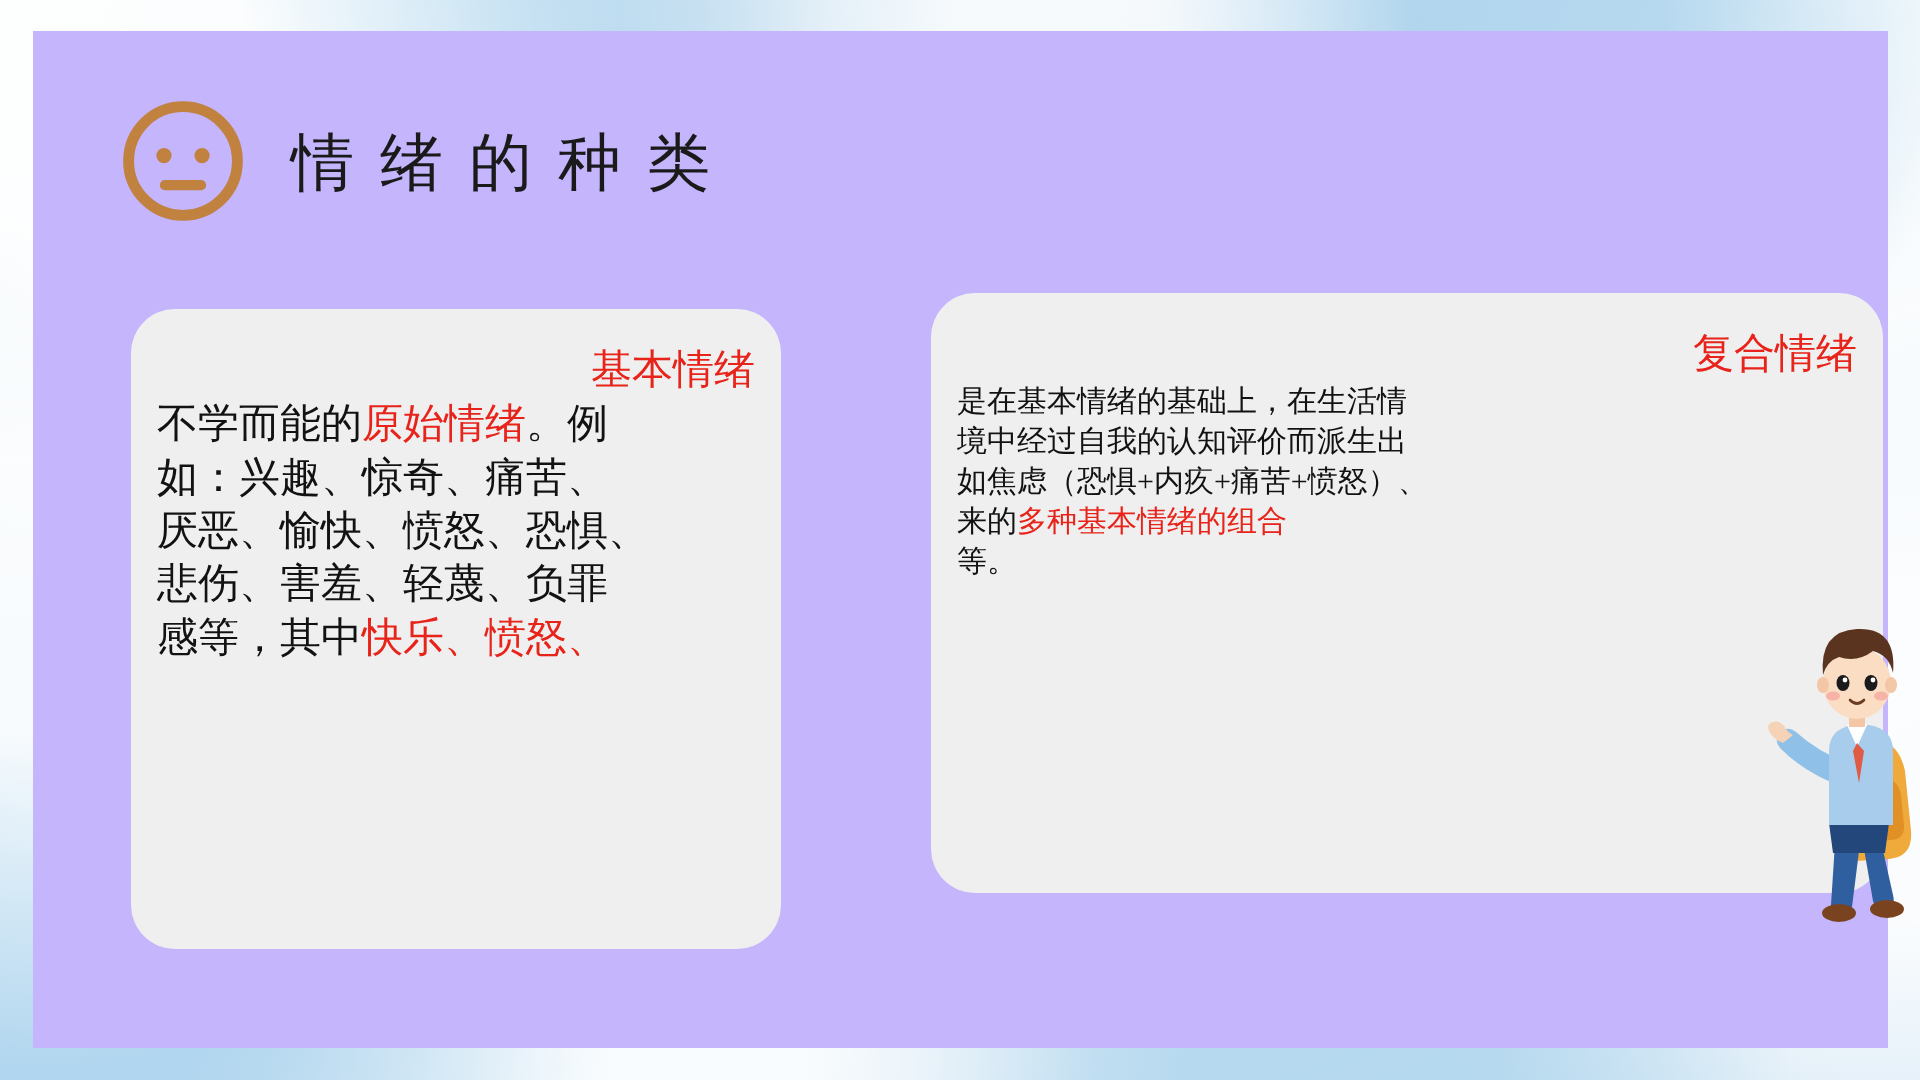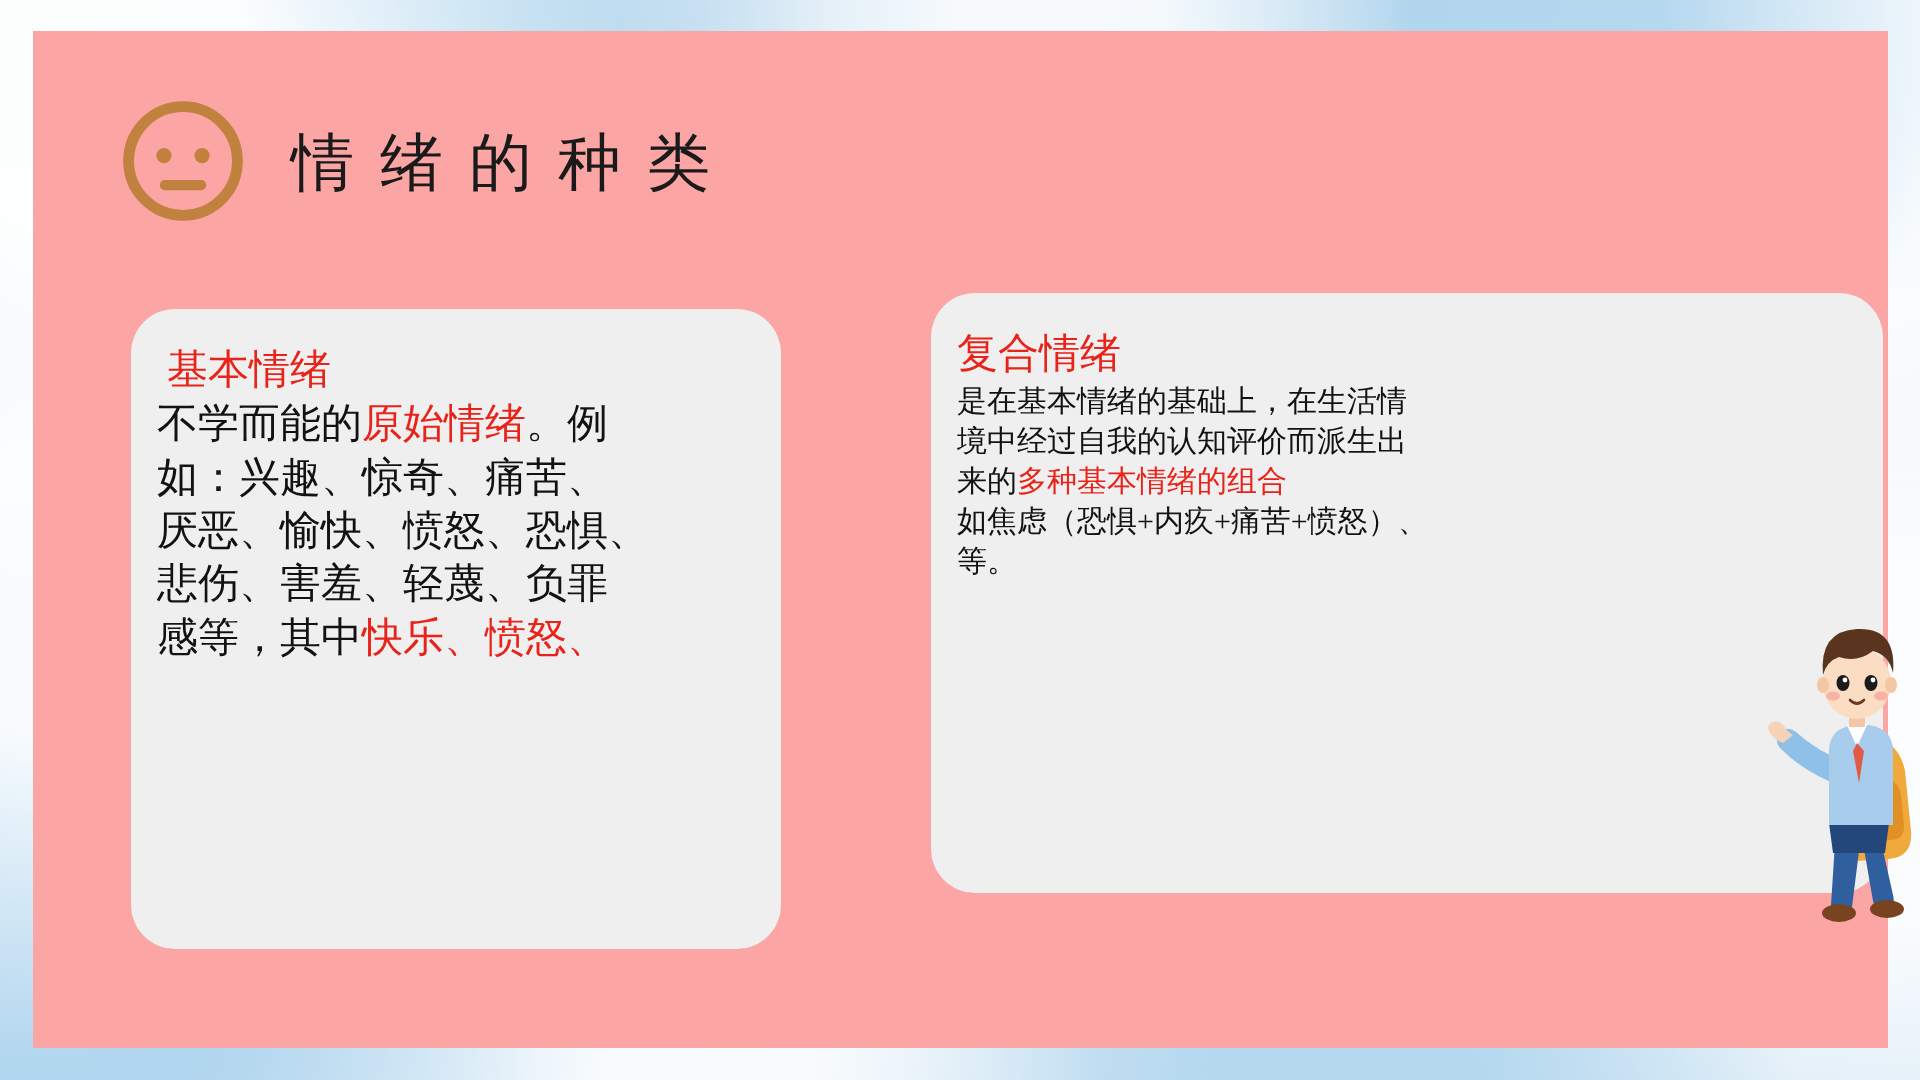--- a/index.html
+++ b/index.html
@@ -26,21 +26,21 @@
       radial-gradient(circle at 70% 99%,rgba(176,214,238,.85) 0 8%, rgba(176,214,238,0) 26%),
       radial-gradient(circle at 99% 70%,rgba(255,255,255,.9) 0 8%, rgba(255,255,255,0) 27%),
       linear-gradient(160deg,#dceaf5 0%, #c7e0f1 40%, #dbebf6 70%, #c9e1f2 100%);
   }
 
   
   .slide-card {
     position:absolute;
     left:33px; top:31px;
     width:1855px; height:1017px;
-    background:#fca5a5;
+    background:#c4b5fd;
   }
 
   
   .header {
     position:absolute;
     left:82px; top:62px;
     display:flex; align-items:center;
   }
   .face-icon { width:136px; height:136px; flex:0 0 auto; display:block; }
   .slide-title {
@@ -61,21 +61,21 @@
     border-radius:44px;
     padding:34px 26px 26px 26px;
   }
   .box-left  { left:98px;  top:278px; width:650px; height:640px; }
   .box-right { left:898px; top:262px; width:952px; height:600px; }
 
   .box-heading {
     color:#e8231a;
     font-size:41px;
     line-height:1.28;
-    text-align:left;
+    text-align:right;
     font-family:"Liberation Serif", serif;
   }
   .box-heading.indent-left  { padding-left:10px; }
   .box-body {
     font-size:41px;
     line-height:1.30;
     color:#121212;
     font-family:"Liberation Serif", serif;
     margin-top:2px;
   }
@@ -111,22 +111,22 @@
         <div><span>悲伤、害羞、轻蔑、负罪</span></div>
         <div><span>感等，其中</span><span class="red">快乐、愤怒、</span></div>
       </div>
   </div>
 
   <div class="box box-right">
     <div class="box-heading">复合情绪</div>
     <div class="box-body">
         <div><span>是在基本情绪的基础上，在生活情</span></div>
         <div><span>境中经过自我的认知评价而派生出</span></div>
+        <div><span>如焦虑（恐惧+内疚+痛苦+愤怒）、</span></div>
         <div><span>来的</span><span class="red">多种基本情绪的组合</span></div>
-        <div><span>如焦虑（恐惧+内疚+痛苦+愤怒）、</span></div>
         <div><span>等。</span></div>
       </div>
   </div>
 
   <svg class="boy" viewBox="0 0 200 350">
 
     <path d="M108 150 q38 -8 46 30 l6 60 q2 26 -22 28 l-34 2 z" fill="#f0a93b"></path>
     <path d="M126 188 q20 -4 24 16 l3 30 q1 14 -13 15 l-16 1 z" fill="#e09024"></path>
 
     <path d="M92 196 q-38 -14 -62 -38 q-8 -8 -1 -16 q7 -8 16 -1 q22 20 52 31 z" fill="#8fc0e8"></path>

